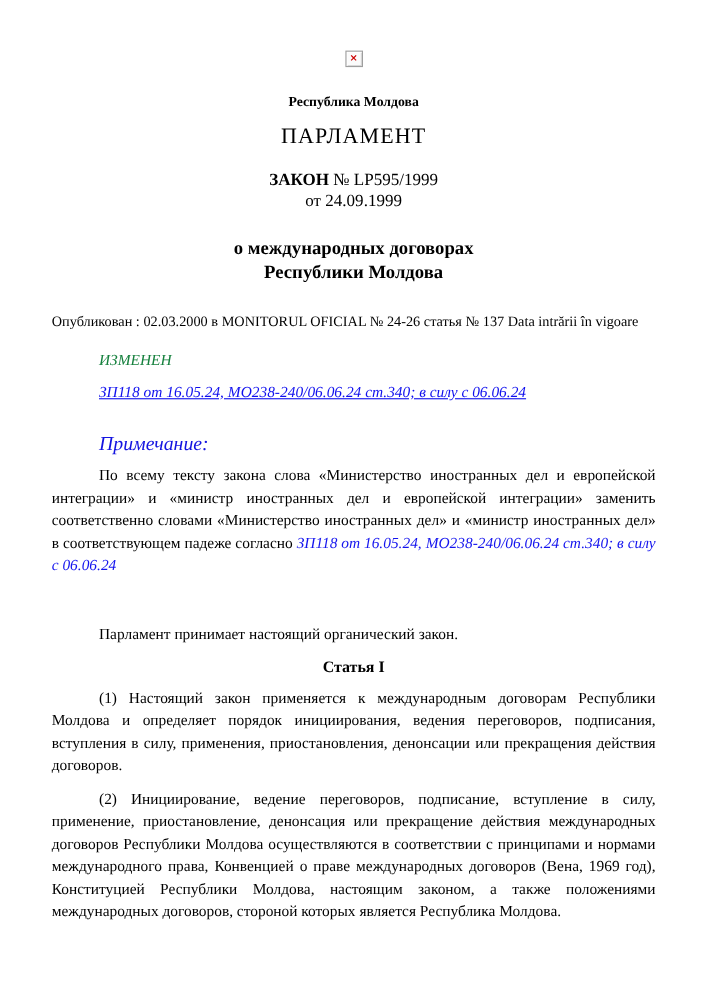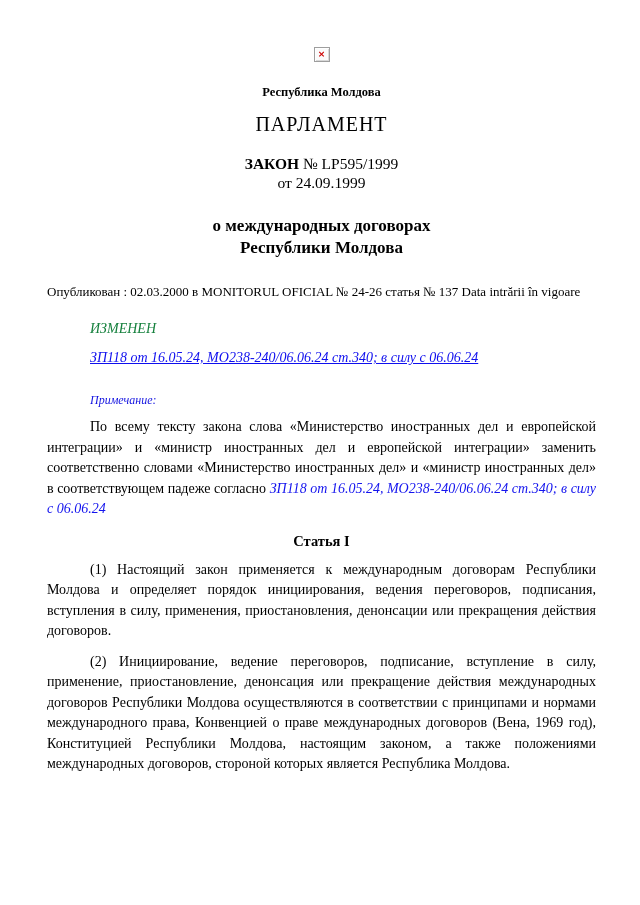--- a/index.html
+++ b/index.html
@@ -76,21 +76,21 @@
     display: inline-block;
     margin-top: 13px;
     font-size: 14px;
     font-style: italic;
     color: #0f0fee;
     text-decoration: underline;
     cursor: pointer;
   }
   .note-label {
     margin-top: 27px;
-    font-size: 12px;
+    font-size: 18px;
     font-style: italic;
     color: #1414e0;
   }
   .para {
     font-size: 14px;
     line-height: 20.5px;
     text-align: justify;
     text-indent: 43px;
   }
   .note-para { margin-top: 9px; }
@@ -153,20 +153,21 @@
   <div class="indent changed-label">ИЗМЕНЕН</div>
 
   <div class="indent">
     <span class="amendment-link">ЗП118 от 16.05.24, MO238-240/06.06.24 ст.340; в силу с 06.06.24</span>
   </div>
 
   <div class="indent note-label">Примечание:</div>
 
   <div class="para note-para"><span>По всему тексту закона слова «Министерство иностранных дел и европейской интеграции» и «министр иностранных дел и европейской интеграции» заменить соответственно словами «Министерство иностранных дел» и «министр иностранных дел» в соответствующем падеже согласно </span><span class="inline-link">ЗП118 от 16.05.24, MO238-240/06.06.24 ст.340; в силу с 06.06.24</span></div>
 
+  <div class="preamble">Парламент принимает настоящий органический закон.</div>
 
   <div class="center chapter">Статья I</div>
 
 
 
   <div class="para body-para">(1) Настоящий закон применяется к международным договорам Республики Молдова и определяет порядок инициирования, ведения переговоров, подписания, вступления в силу, применения, приостановления, денонсации или прекращения действия договоров.</div>
 
   <div class="para body-para">(2) Инициирование, ведение переговоров, подписание, вступление в силу, применение, приостановление, денонсация или прекращение действия международных договоров Республики Молдова осуществляются в соответствии с принципами и нормами международного права, Конвенцией о праве международных договоров (Вена, 1969 год), Конституцией Республики Молдова, настоящим законом, а также положениями международных договоров, стороной которых является Республика Молдова.</div>
 
 </div>

